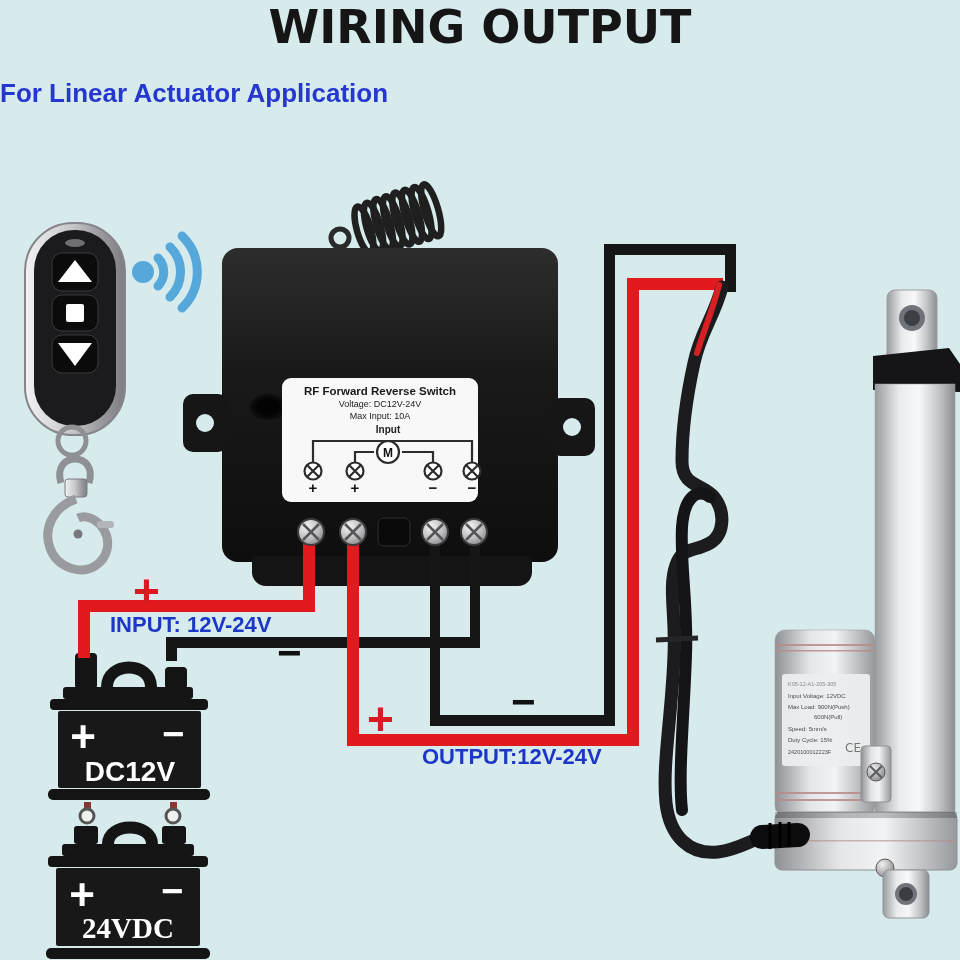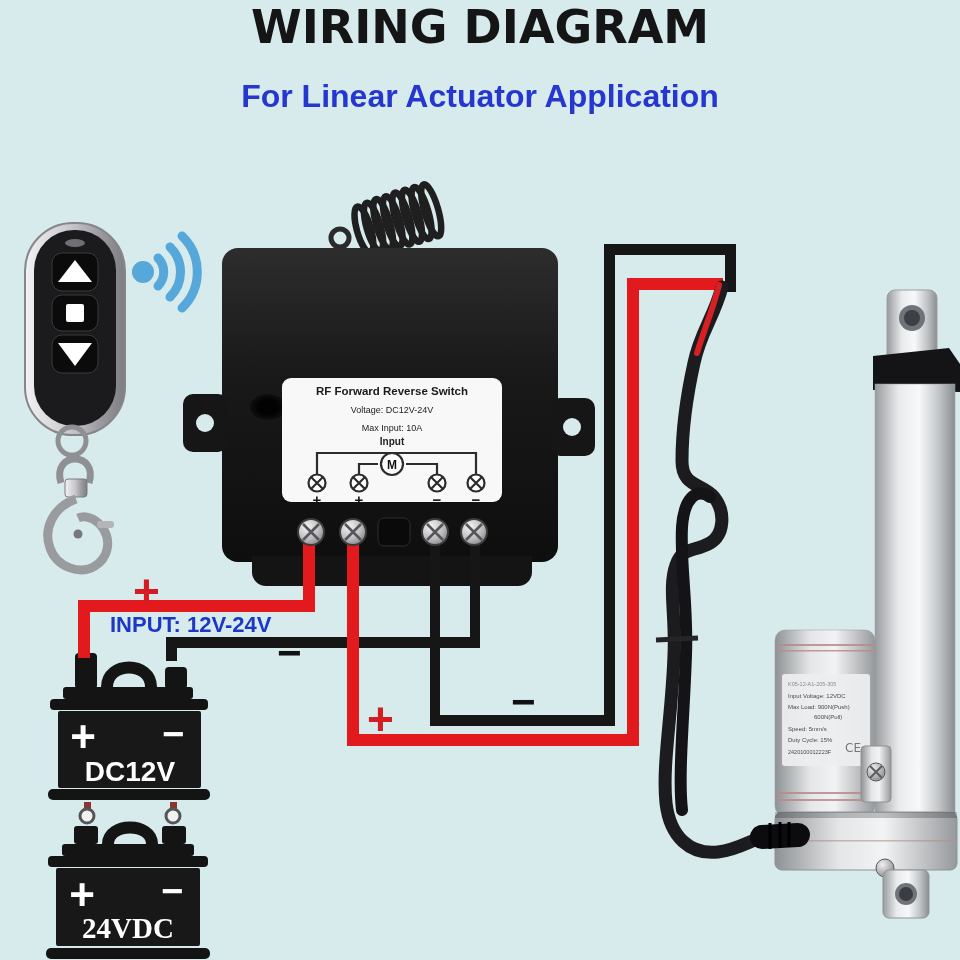--- a/index.html
+++ b/index.html
@@ -1,43 +1,43 @@
 <!DOCTYPE html>
 <html><head>
 <meta charset="utf-8">
 <style>
   html,body{margin:0;padding:0;}
   #stage{position:relative;width:960px;height:960px;background:#d7ebed;overflow:hidden;
          font-family:"Liberation Sans",sans-serif;}
   .abs{position:absolute;}
   .title{width:100%;text-align:center;top:0px;font-family:"DejaVu Sans",sans-serif;
          font-weight:900;font-size:46px;letter-spacing:0px;color:#151515;}
-  .subtitle{width:100%;text-align:center;top:78px;font-weight:bold;font-size:32px;color:#2537cf;}
+  .subtitle{width:100%;text-align:left;top:78px;font-weight:bold;font-size:26px;color:#2537cf;}
   .wire{position:absolute;background:#161616;}
   .wire.red{background:#e2191d;}
   .sign{position:absolute;font-weight:bold;line-height:1;}
   .sign.plus{color:#d41c22;font-size:46px;}
   .sign.minus{color:#111;font-size:42px;}
   .blue-label{position:absolute;font-weight:bold;font-size:22px;color:#1c36c8;white-space:nowrap;}
   #receiver-box{left:222px;top:248px;width:336px;height:314px;background:linear-gradient(180deg,#2d2d2d 0%,#191919 40%,#0e0e0e 100%);border-radius:16px;}
   #receiver-lip{left:252px;top:556px;width:280px;height:30px;background:#141414;border-radius:0 0 14px 14px;}
   .ear{position:absolute;width:45px;height:58px;background:#161616;border-radius:10px;}
   .ear .hole{position:absolute;left:13px;top:20px;width:18px;height:18px;border-radius:50%;background:#d7ebed;}
-  #receiver-label{left:282px;top:378px;width:220px;height:124px;background:#f8f8f8;border-radius:9px;
+  #receiver-label{left:282px;top:378px;width:196px;height:124px;background:#f8f8f8;border-radius:9px;
                   text-align:center;color:#1a1a1a;z-index:4;}
   #receiver-label .t1{font-size:11.5px;font-weight:bold;padding-top:7px;}
-  #receiver-label .t2{font-size:9px;margin-top:8px;color:#222;}
+  #receiver-label .t2{font-size:9px;margin-top:2px;color:#222;}
   .facehole{left:250px;top:394px;width:36px;height:26px;background:radial-gradient(#000 40%,#1c1c1c);border-radius:50%;opacity:.9;}
 </style>
 </head>
 <body>
 
 <div id="stage">
 
-  <div class="abs title">WIRING DIAGRAM</div>
+  <div class="abs title">WIRING OUTPUT</div>
   <div class="abs subtitle">For Linear Actuator Application</div>
 
   <svg class="abs" style="left:15px;top:215px;" width="122" height="372" viewBox="0 0 122 372">
     <defs>
       <linearGradient id="chrome" x1="0" y1="0" x2="1" y2="0">
         <stop offset="0" stop-color="#f2f2f4"></stop>
           <stop offset="0.45" stop-color="#c9c9cd"></stop>
         <stop offset="0.75" stop-color="#9a9a9f"></stop>
           <stop offset="1" stop-color="#7d7d82"></stop>
       </linearGradient>
@@ -153,20 +153,21 @@
       <circle cx="184" cy="22" r="13" fill="url(#sg)" stroke="#3c3c3c" stroke-width="2"></circle>
       <path d="M 176,14 L 192,30 M 192,14 L 176,30" stroke="#56565a" stroke-width="2.5"></path>
     </g>
   </svg>
 
   <div class="sign plus" style="left:133px;top:568px;z-index:7;">+</div>
   <div class="blue-label" style="left:110px;top:612px;z-index:7;">INPUT: 12V-24V</div>
   <div class="sign minus" style="left:277px;top:632px;z-index:7;">−</div>
   <div class="sign plus" style="left:367px;top:696px;z-index:7;">+</div>
   <div class="sign minus" style="left:511px;top:681px;z-index:7;">−</div>
+  <div class="blue-label" style="left:422px;top:744px;z-index:7;">OUTPUT:12V-24V</div>
 
   <svg class="abs" style="left:45px;top:645px;z-index:2;" width="170" height="155" viewBox="0 0 170 155">
     <rect x="30" y="8" width="22" height="36" rx="4" fill="#141414"></rect>
     <rect x="120" y="22" width="22" height="22" rx="4" fill="#141414"></rect>
     <path d="M 62,42 C 62,16 106,16 106,42" fill="none" stroke="#141414" stroke-width="12"></path>
     <rect x="18" y="42" width="130" height="12" rx="3" fill="#141414"></rect>
     <rect x="5" y="54" width="158" height="11" rx="4" fill="#141414"></rect>
     <rect x="13" y="66" width="143" height="77" rx="2" fill="#181818"></rect>
     <text x="38" y="107" font-size="44" font-weight="bold" fill="#fff" text-anchor="middle">+</text>
     <text x="128" y="102" font-size="38" font-weight="bold" fill="#fff" text-anchor="middle">−</text>

